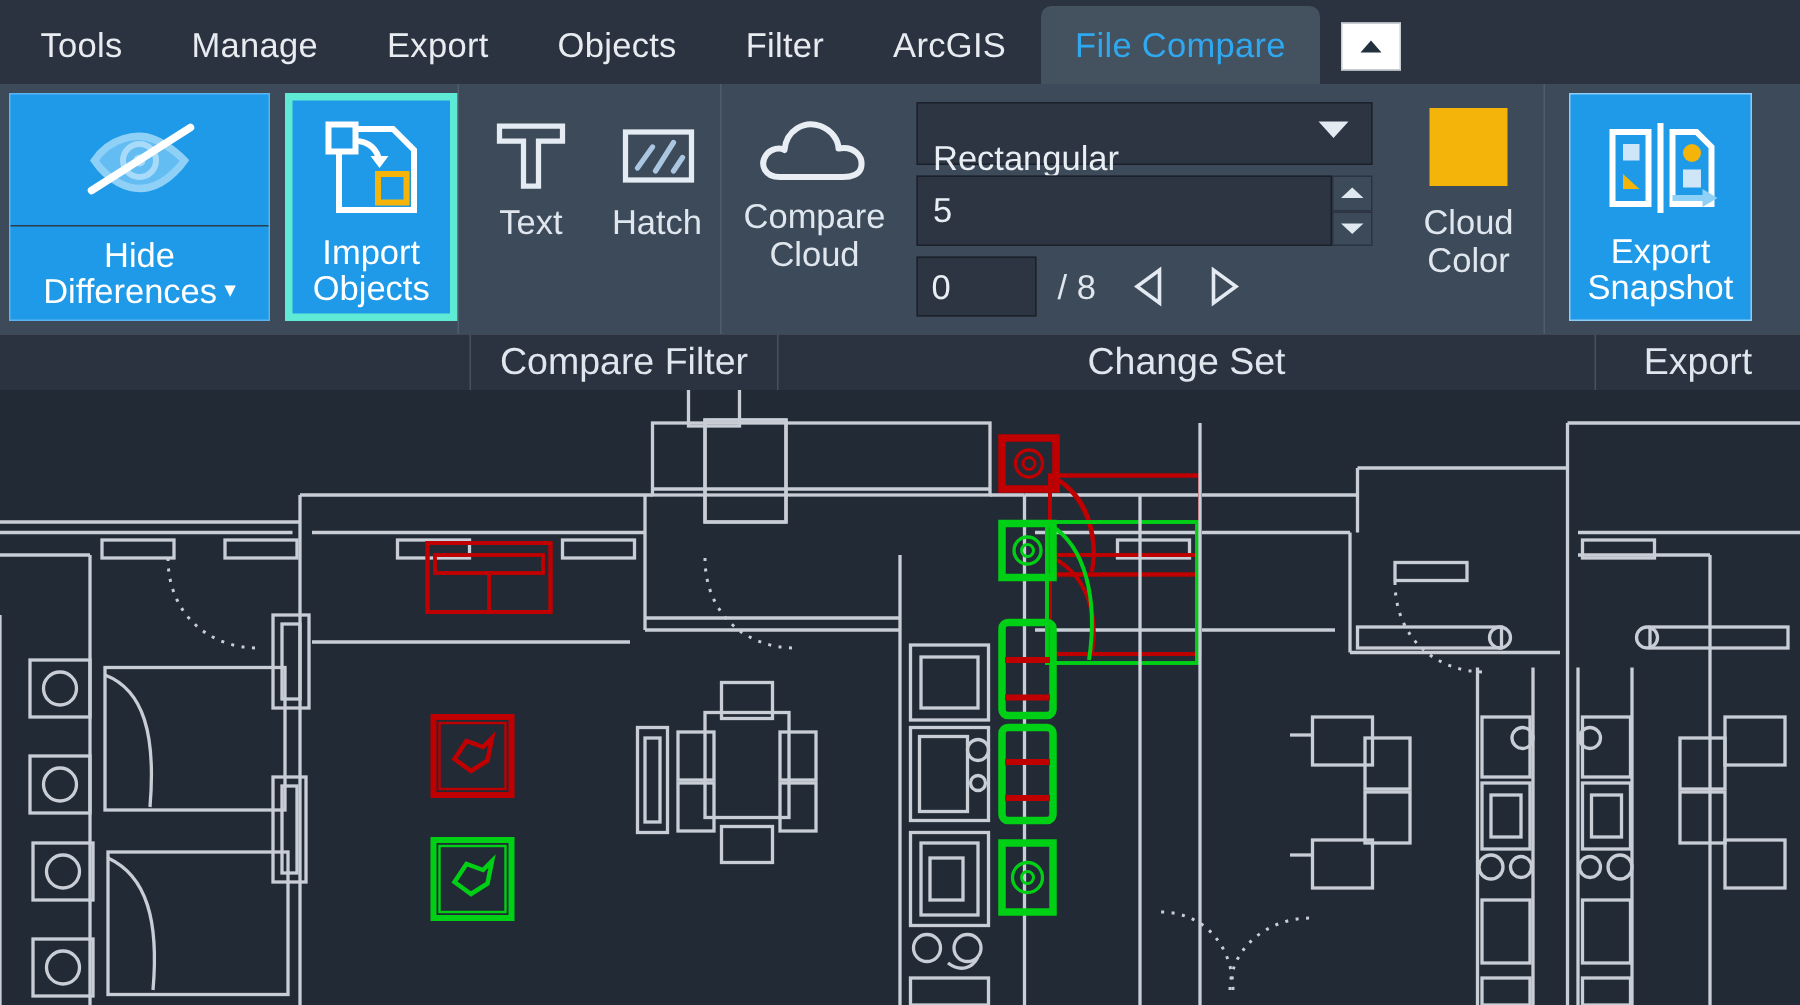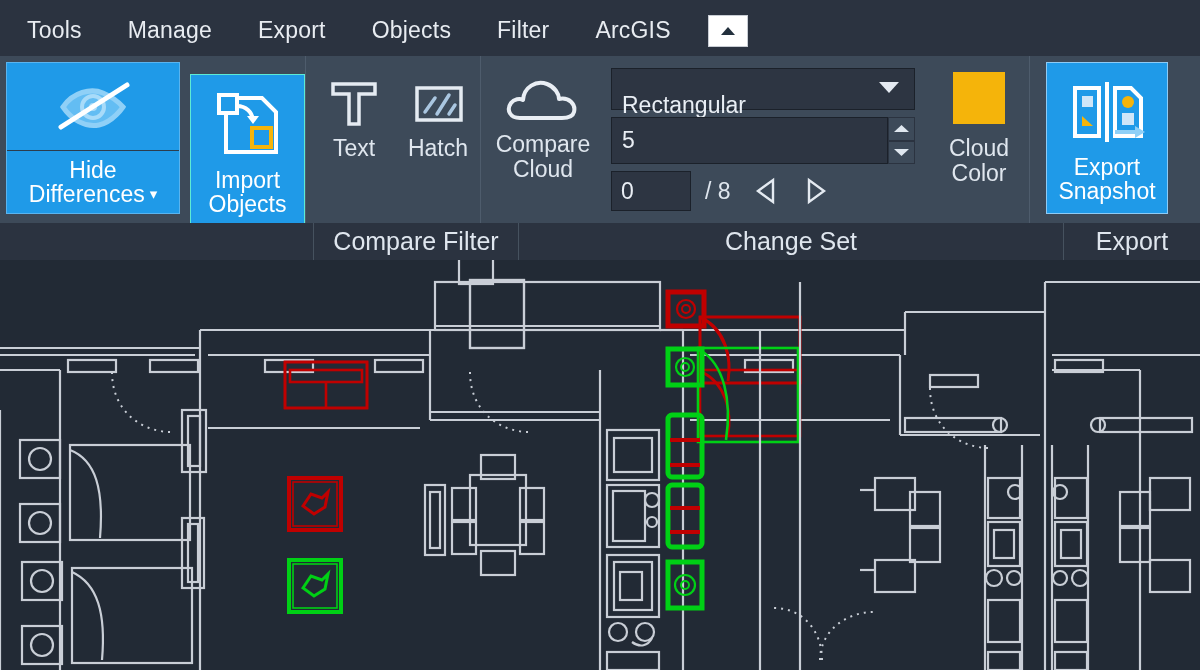--- a/index.html
+++ b/index.html
@@ -130,23 +130,23 @@
   }
   .caret-mark {
     font-size: 15px;
     color: #ffffff;
     margin-left: 5px;
   }
 
   .import-obj {
     width: 115px;
     height: 152px;
-    margin: 18px 0 0 10px;
+    margin: 6px 0 0 10px;
     background: #1f9ae8;
-    border: 1px solid #5eead4;
+    border: 5px solid #5eead4;
     justify-content: center;
   }
   .import-obj .icon-area {
     height: 84px;
     display: flex;
     align-items: center;
     justify-content: center;
   }
   .import-obj .lbl-area {
     display: flex;
@@ -384,20 +384,21 @@
 <div id="app">
 
   <div class="tabbar">
     <div class="tabstrip">
       <div class="tab">Tools</div>
       <div class="tab">Manage</div>
       <div class="tab">Export</div>
       <div class="tab">Objects</div>
       <div class="tab">Filter</div>
       <div class="tab">ArcGIS</div>
+      <div class="tab active">File Compare</div>
       <div class="restore-btn">
         <svg width="20" height="14" viewBox="0 0 20 14" aria-hidden="true">
           <polygon points="10,3 17,11 3,11" fill="#23303d"></polygon>
         </svg>
       </div>
     </div>
   </div>
 
   <div class="ribbon">
     <div class="ribbon-inner">

